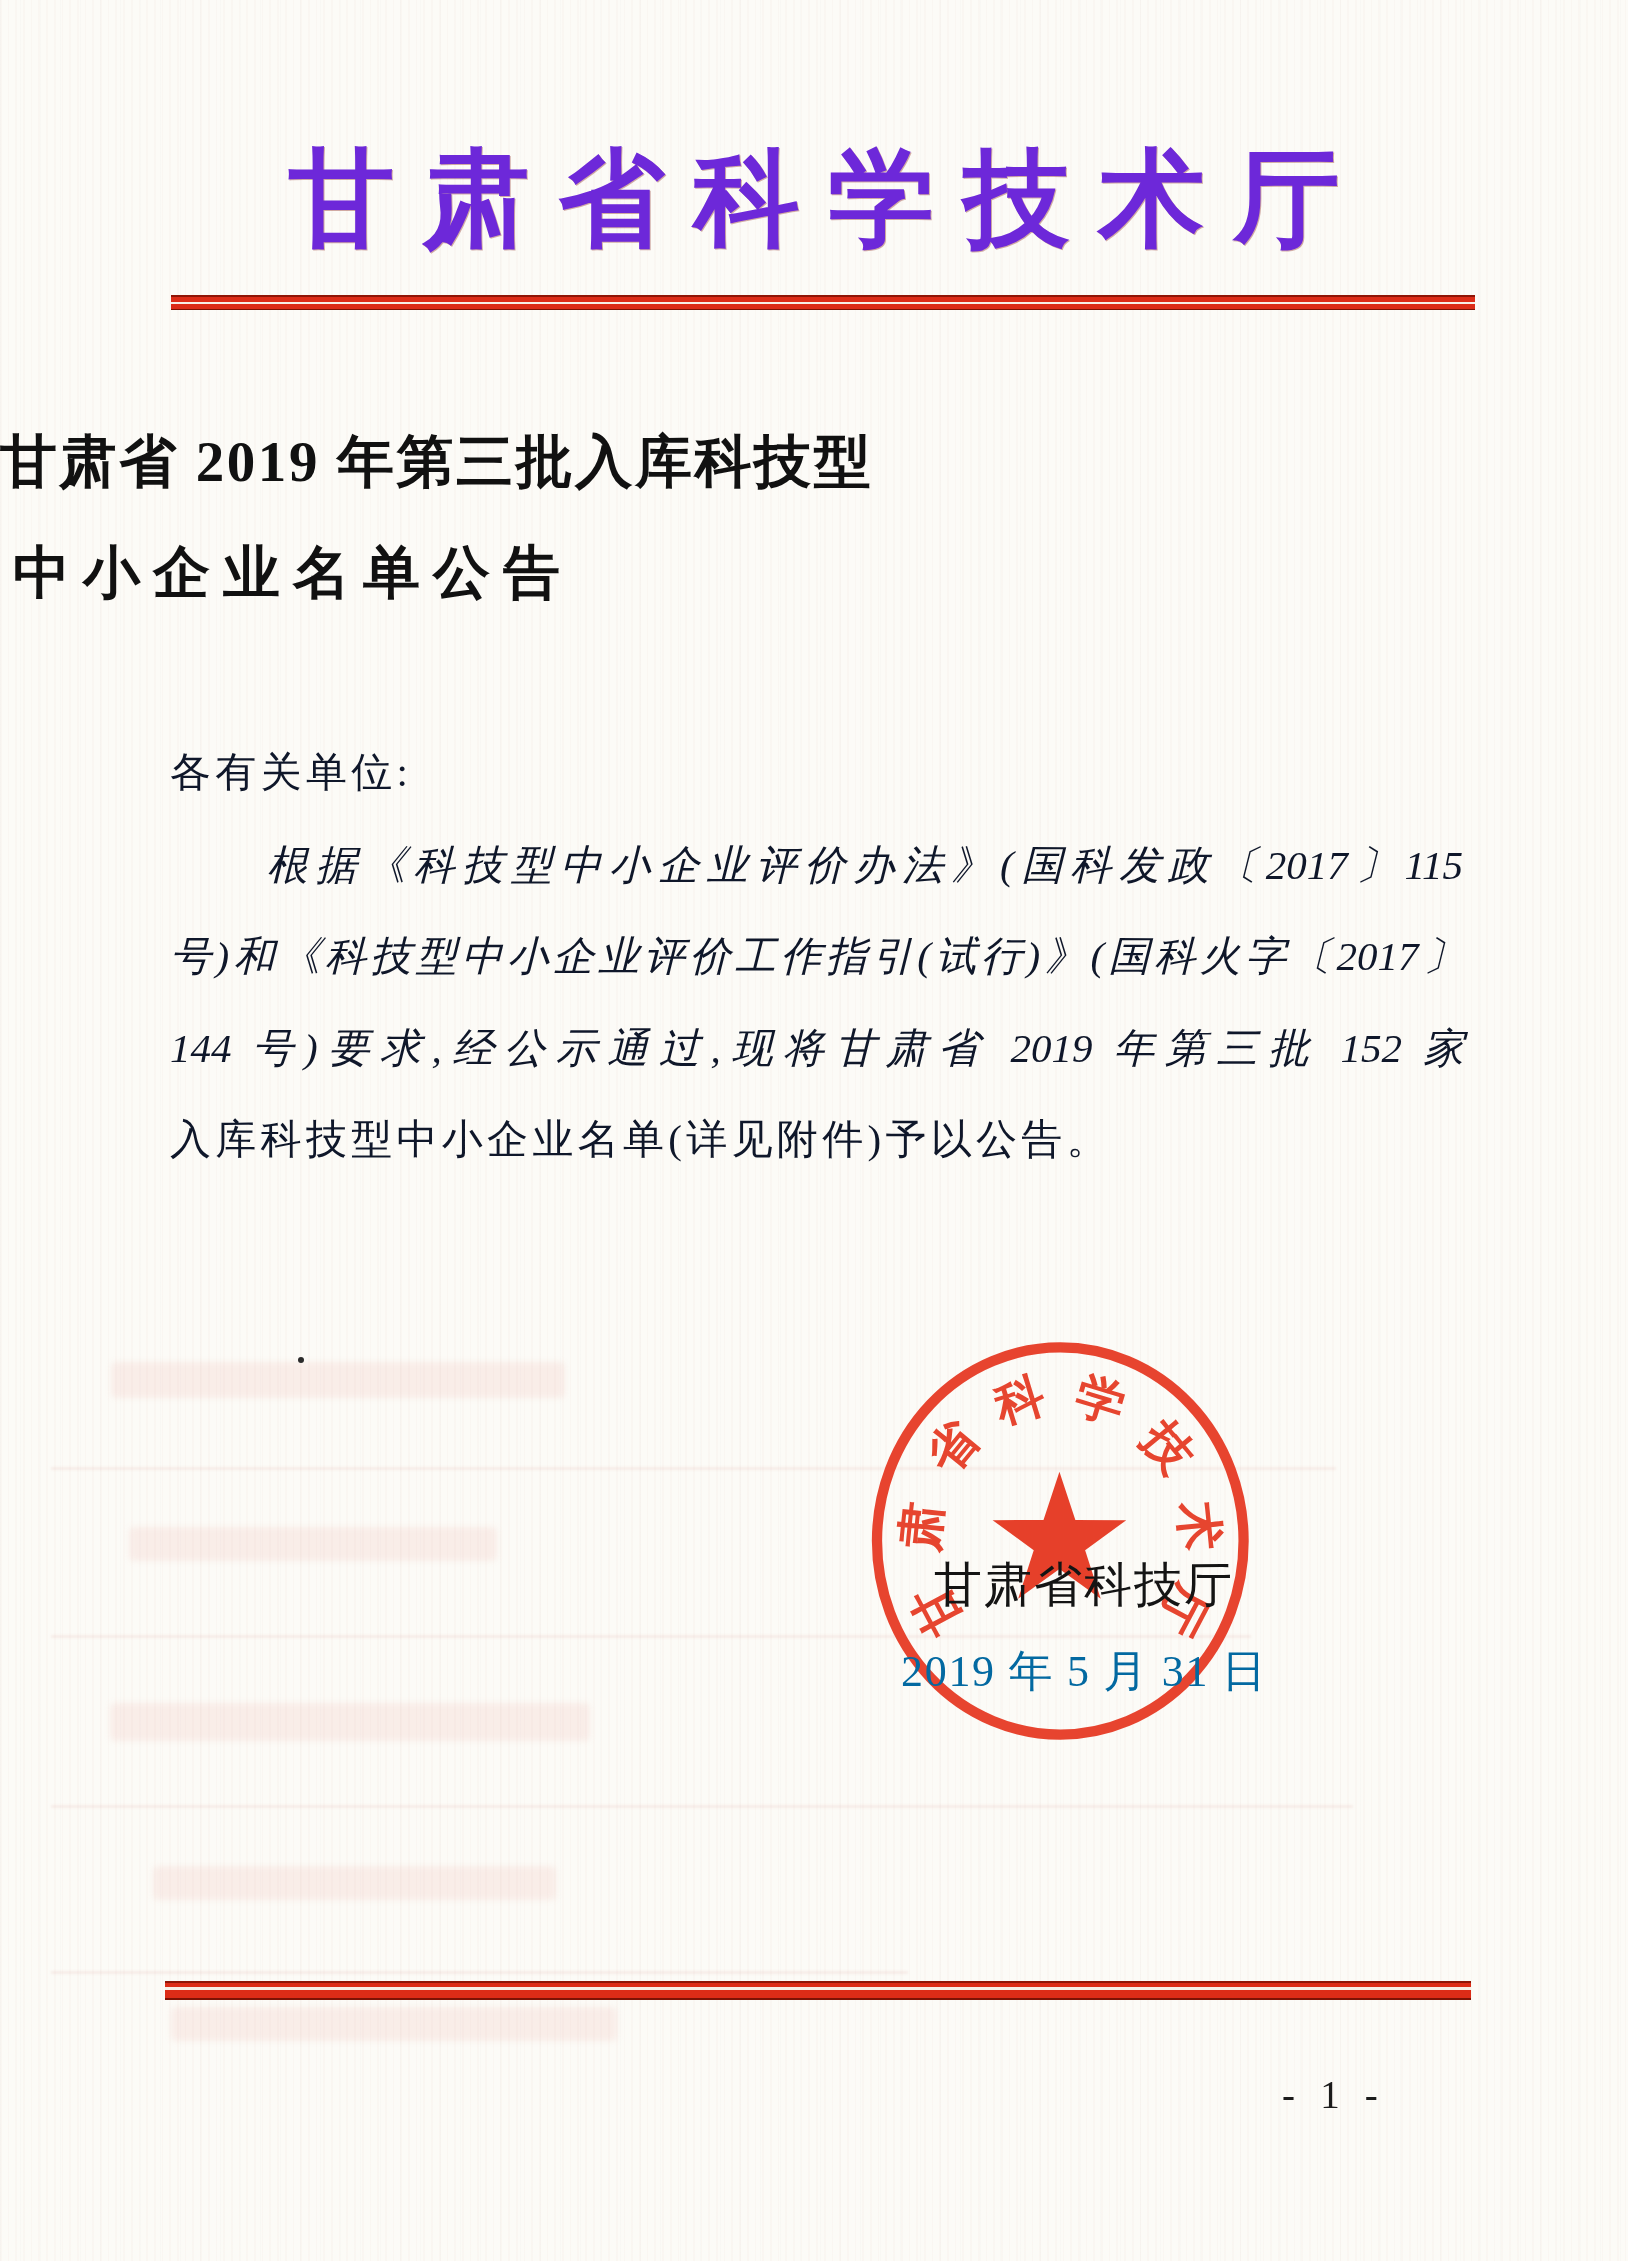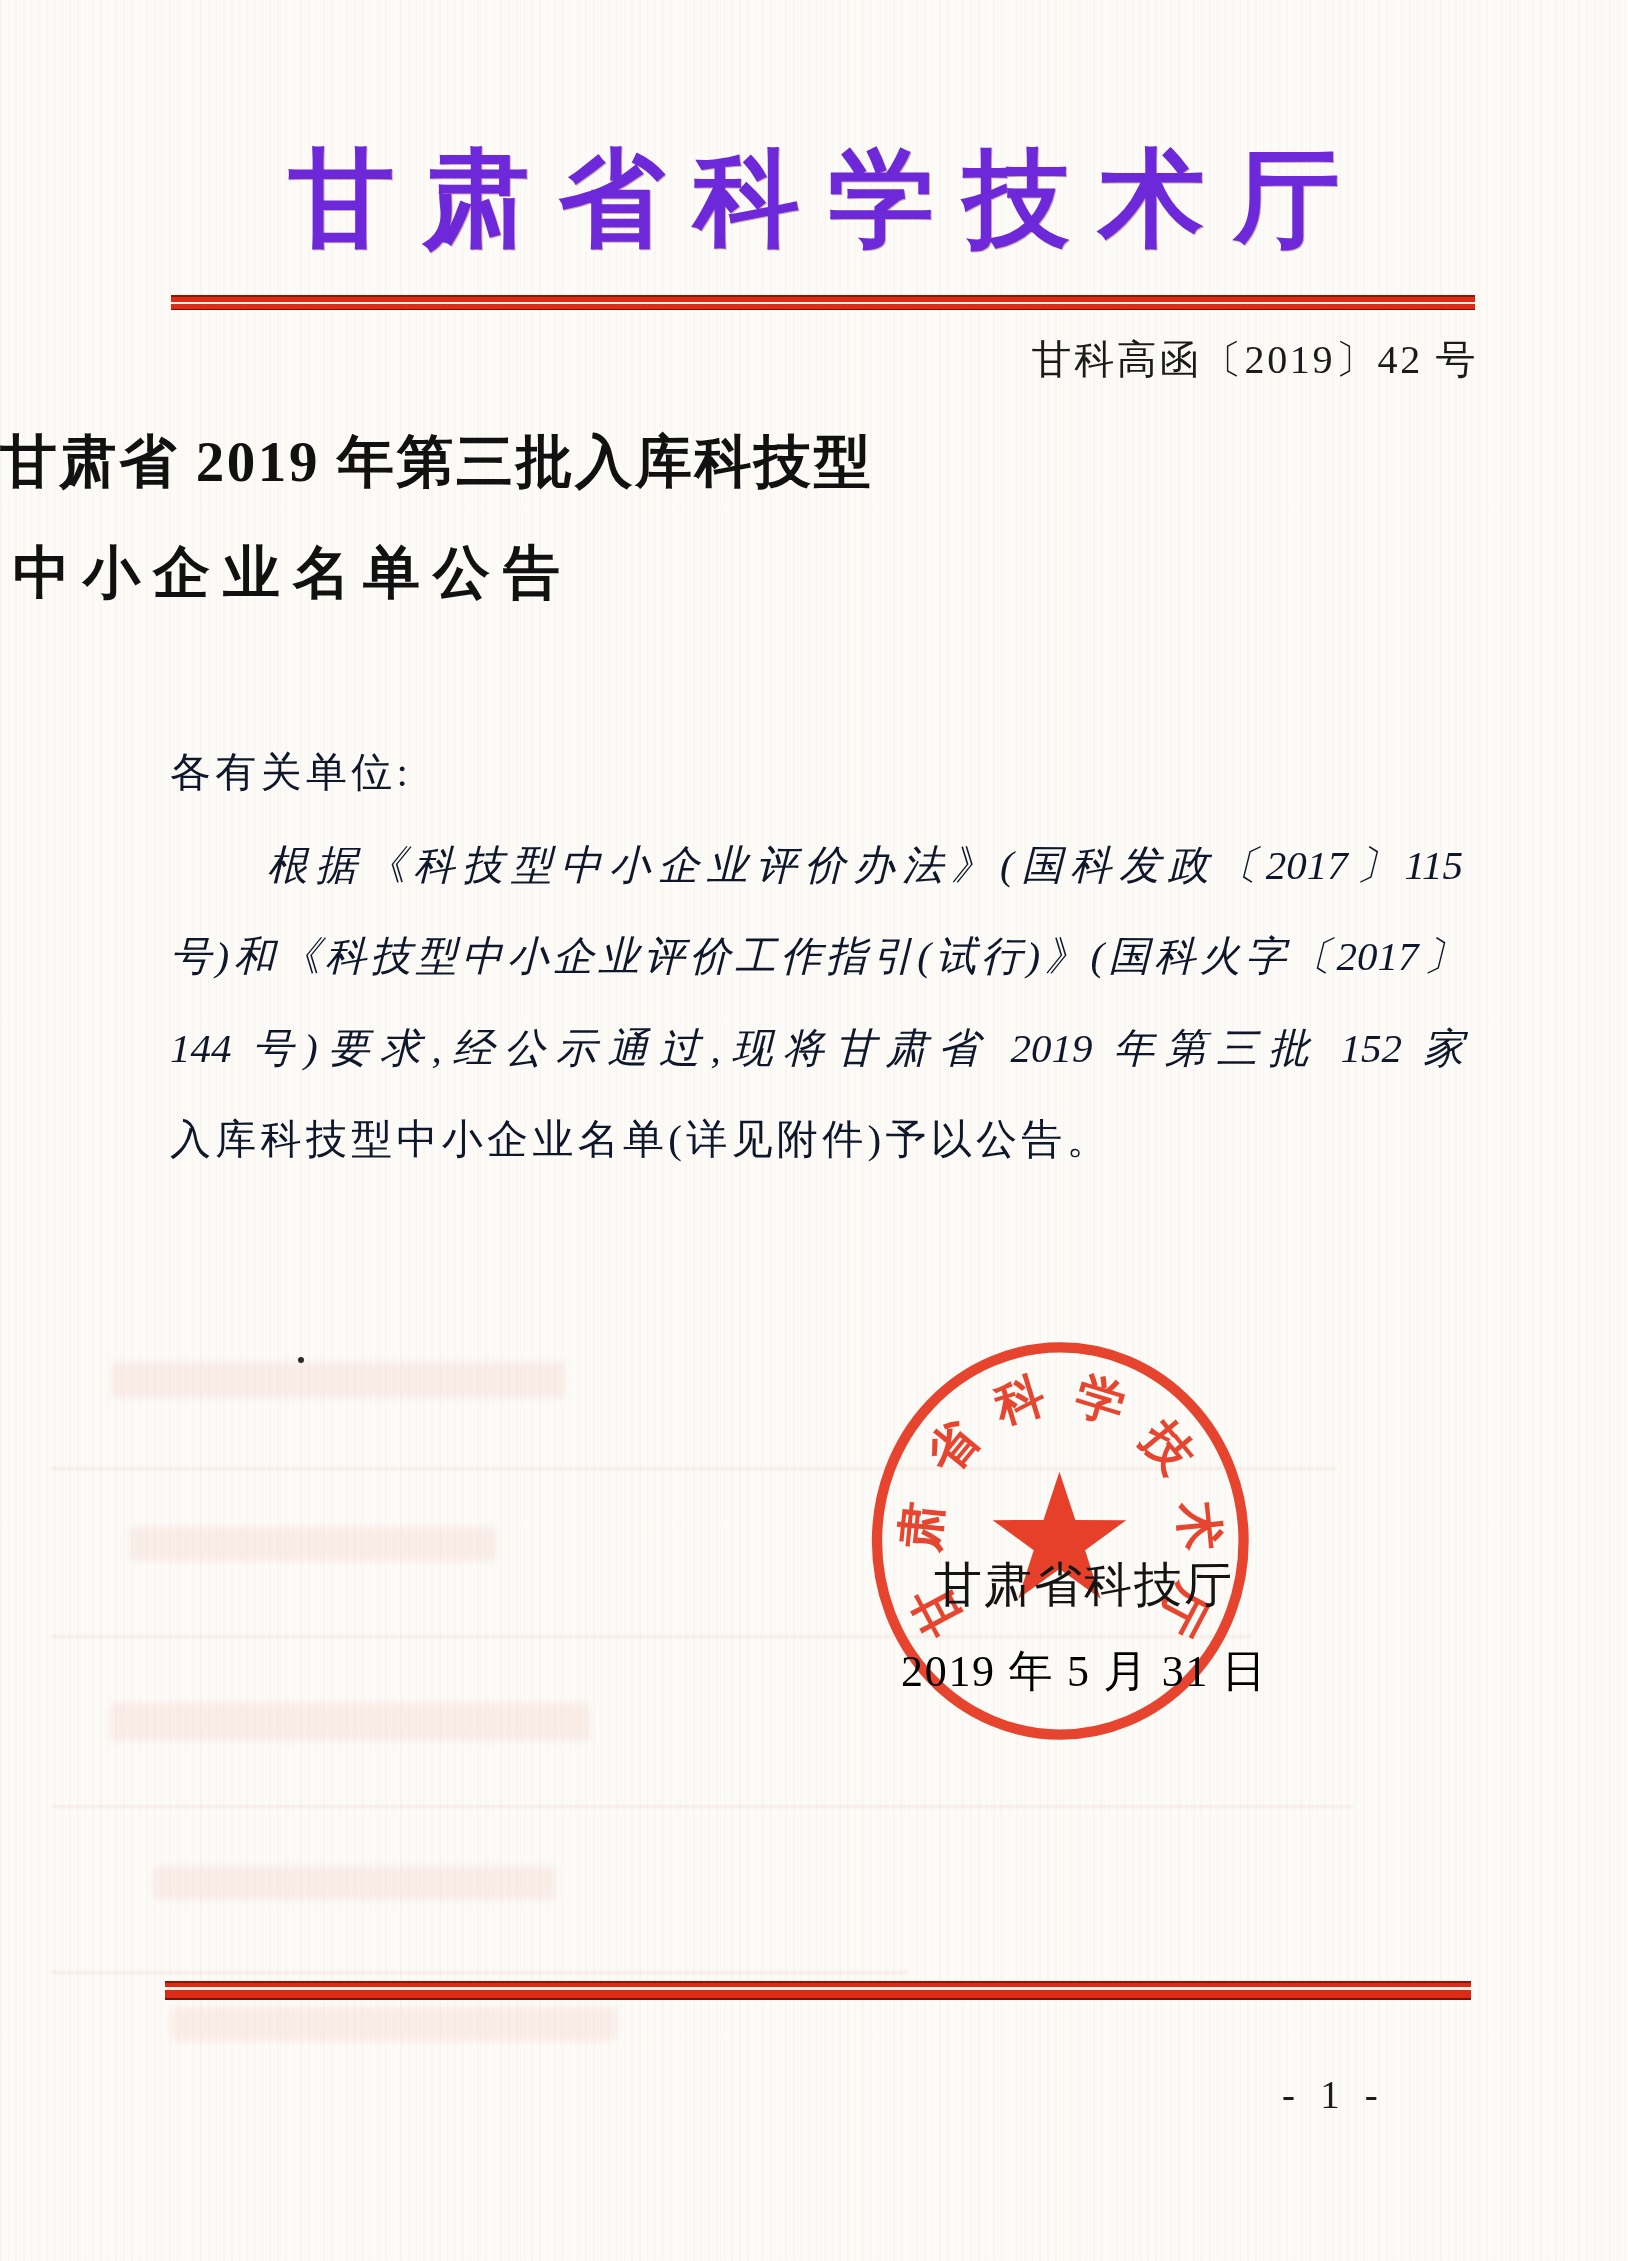--- a/index.html
+++ b/index.html
@@ -70,21 +70,21 @@
     position:absolute; z-index:4;
     left:934px; top:1558px; width:298px;
     font-size:48px; line-height:53px;
     text-align:justify; text-align-last:justify;
     color:#141414;
   }
   .sign-date {
     position:absolute; z-index:4;
     left:901px; top:1647px;
     font-size:44px; line-height:50px; letter-spacing:1.7px;
-    white-space:nowrap; color:#000000;
+    white-space:nowrap; color:#0369a1;
   }
   .page-number {
     position:absolute; z-index:2;
     left:1282px; top:2072px;
     font-size:39px; letter-spacing:7.7px;
     white-space:nowrap;
   }
   
   .bleed { position:absolute; z-index:1; pointer-events:none; background:rgba(228,122,108,0.10); filter:blur(3.4px); border-radius:5.1px; }
   .b1 { left:111px; top:1362px; width:454px; height:36px; }
@@ -114,21 +114,20 @@
   <div class="bleed-rule r1"></div>
   <div class="bleed-rule r2"></div>
   <div class="bleed-rule r3"></div>
   <div class="bleed-rule r4"></div>
   <div class="ink-speck"></div>
 
   <div class="agency-header">甘肃省科学技术厅</div>
 
   <div class="rule rule-top"></div>
 
-  <div class="doc-number">甘科高函〔2019〕42 号</div>
 
   <div class="doc-title line1">甘肃省 2019 年第三批入库科技型</div>
   <div class="doc-title line2">中小企业名单公告</div>
 
   <div class="body-text salutation">各有关单位:</div>
   <div class="body-text jline pline1">根据《科技型中小企业评价办法》(国科发政〔2017〕115</div>
   <div class="body-text jline pline2">号)和《科技型中小企业评价工作指引(试行)》(国科火字〔2017〕</div>
   <div class="body-text jline pline3">144 号)要求,经公示通过,现将甘肃省 2019 年第三批 152 家</div>
   <div class="body-text pline4">入库科技型中小企业名单(详见附件)予以公告。</div>
 

